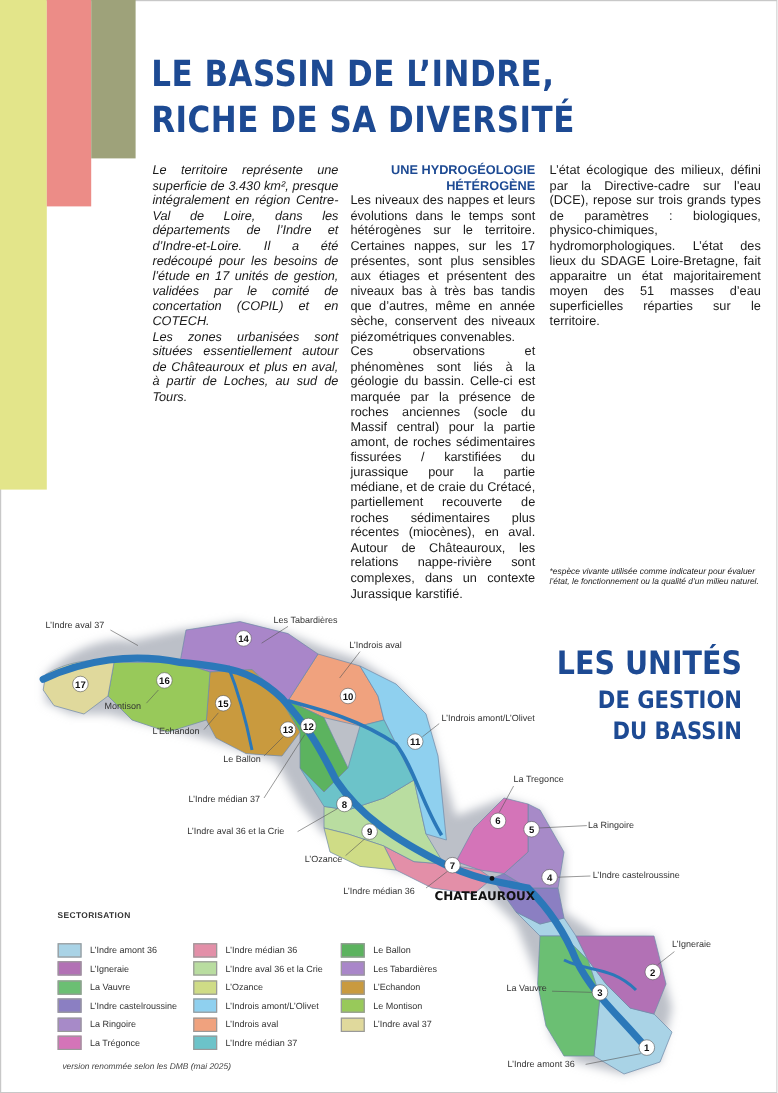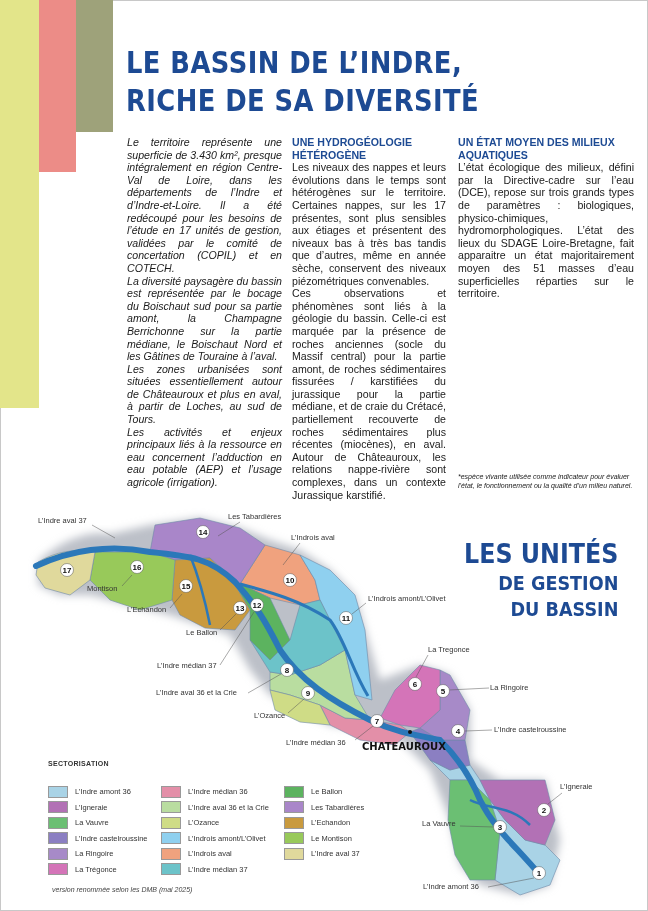--- a/index.html
+++ b/index.html
@@ -8,21 +8,21 @@
   .bar{position:absolute;top:0;}
   .bar-yellow{left:0;width:39px;height:408px;background:#e3e58a;}
   .bar-pink{left:39px;width:37px;height:172px;background:#ec8c87;}
   .bar-olive{left:76px;width:37px;height:132px;background:#9ea27a;}
   .title{position:absolute;left:126px;top:44px;margin:0;font-family:"DejaVu Sans",sans-serif;font-weight:bold;font-size:30px;line-height:38px;color:#1d4a93;letter-spacing:0.5px;transform:scaleX(0.86);transform-origin:left top;white-space:nowrap;}
   .col{position:absolute;top:136px;font-size:10.6px;line-height:12.6px;text-align:justify;}
   .col p{margin:0;}
   .col1{left:127px;width:155px;font-style:italic;}
   .col2{left:292px;width:154px;}
   .col3{left:458px;width:176px;}
-  .col h3{margin:0;font-size:10.6px;line-height:12.6px;font-weight:bold;color:#1d4a93;text-align:left;}
+  .col h3{margin:0;font-size:10.6px;line-height:12.6px;font-weight:bold;color:#1d4a93;text-align:right;}
   .footnote{position:absolute;left:458px;top:472px;width:180px;font-size:7px;line-height:9px;font-style:italic;}
   .map{position:absolute;left:0;top:500px;width:648px;height:411px;}
   .sec-title{position:absolute;right:30px;top:538px;text-align:right;font-family:"DejaVu Sans",sans-serif;font-weight:bold;color:#1d4a93;transform:scaleX(0.88);transform-origin:right top;}
   .sec-title .l1{font-size:27px;line-height:32px;display:block;}
   .sec-title .l2{font-size:20px;line-height:26px;display:block;}
   .legend{position:absolute;left:48px;top:760px;font-size:7.5px;color:#333;}
   .legend-head{position:absolute;left:0;top:0;font-weight:bold;font-size:7px;letter-spacing:0.3px;white-space:nowrap;}
   .legend-col{position:absolute;top:24px;}
   .legend-item{height:15.5px;display:flex;align-items:center;white-space:nowrap;}
   .swatch{width:18px;height:10px;border:1px solid #999;margin-right:7px;display:inline-block;}
@@ -39,33 +39,30 @@
 <div class="bar bar-pink"></div>
 <div class="bar bar-olive"></div>
 
 <h1 class="title">
   <span>LE BASSIN DE L’INDRE,</span><br>
   <span>RICHE DE SA DIVERSITÉ</span>
 </h1>
 
 <div class="col col1">
   <p>Le territoire représente une superficie de 3.430 km², presque intégralement en région Centre-Val de Loire, dans les départements de l’Indre et d’Indre-et-Loire. Il a été redécoupé pour les besoins de l’étude en 17 unités de gestion, validées par le comité de concertation (COPIL) et en COTECH.</p>
-  <p>La diversité paysagère du bassin est représentée par le bocage du Boischaut sud pour sa partie amont, la Champagne Berrichonne sur la partie médiane, le Boischaut Nord et les Gâtines de Touraine à l’aval.</p>
   <p>Les zones urbanisées sont situées essentiellement autour de Châteauroux et plus en aval, à partir de Loches, au sud de Tours.</p>
-  <p>Les activités et enjeux principaux liés à la ressource en eau concernent l’adduction en eau potable (AEP) et l’usage agricole (irrigation).</p>
 </div>
 
 <div class="col col2">
   <h3>UNE HYDROGÉOLOGIE HÉTÉROGÈNE</h3>
   <p>Les niveaux des nappes et leurs évolutions dans le temps sont hétérogènes sur le territoire. Certaines nappes, sur les 17 présentes, sont plus sensibles aux étiages et présentent des niveaux bas à très bas tandis que d’autres, même en année sèche, conservent des niveaux piézométriques convenables.</p>
   <p>Ces observations et phénomènes sont liés à la géologie du bassin. Celle-ci est marquée par la présence de roches anciennes (socle du Massif central) pour la partie amont, de roches sédimentaires fissurées / karstifiées du jurassique pour la partie médiane, et de craie du Crétacé, partiellement recouverte de roches sédimentaires plus récentes (miocènes), en aval. Autour de Châteauroux, les relations nappe-rivière sont complexes, dans un contexte Jurassique karstifié.</p>
 </div>
 
 <div class="col col3">
-  <h3>UN ÉTAT MOYEN DES MILIEUX AQUATIQUES</h3>
   <p>L’état écologique des milieux, défini par la Directive-cadre sur l’eau (DCE), repose sur trois grands types de paramètres : biologiques, physico-chimiques, hydromorphologiques. L’état des lieux du SDAGE Loire-Bretagne, fait apparaitre un état majoritairement moyen des 51 masses d’eau superficielles réparties sur le territoire.</p>
 </div>
 <div class="footnote">*espèce vivante utilisée comme indicateur pour évaluer l’état, le fonctionnement ou la qualité d’un milieu naturel.</div>
 
 <svg class="map" viewBox="0 0 648 411" xmlns="http://www.w3.org/2000/svg">
   <defs>
     <filter id="shadow" x="-10%" y="-10%" width="120%" height="120%">
       <feGaussianBlur stdDeviation="4"></feGaussianBlur>
     </filter>
   </defs>

